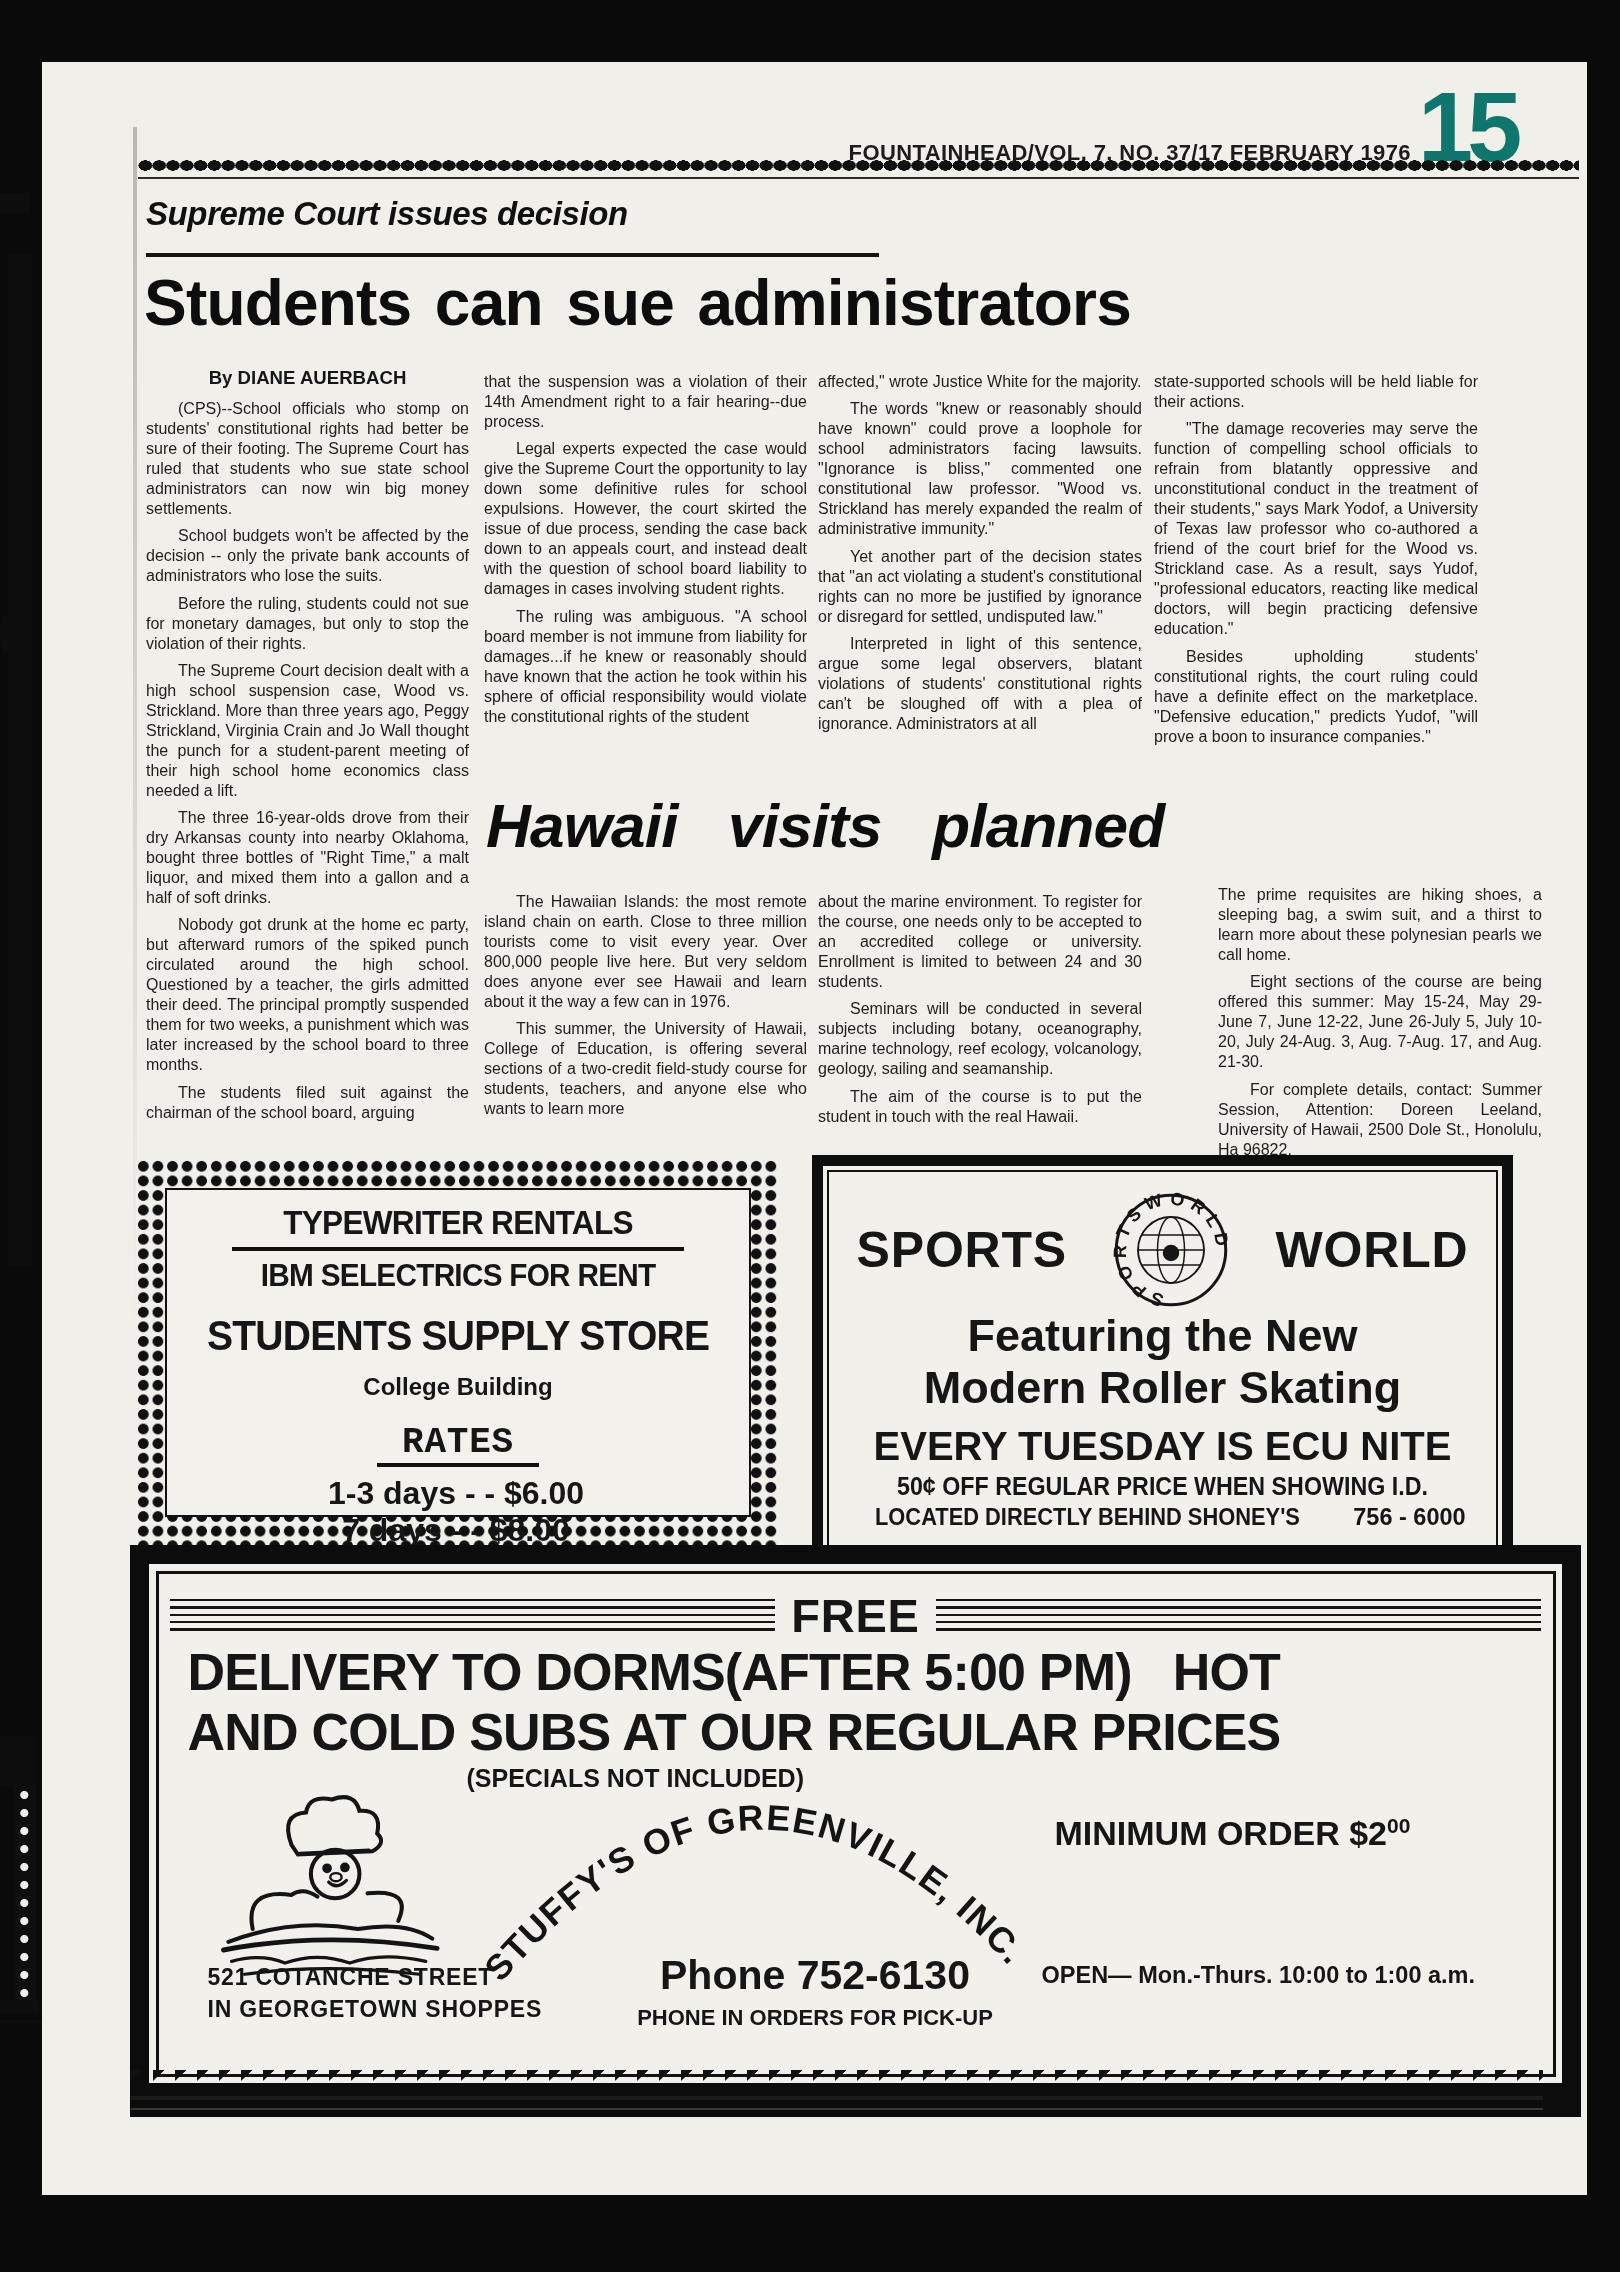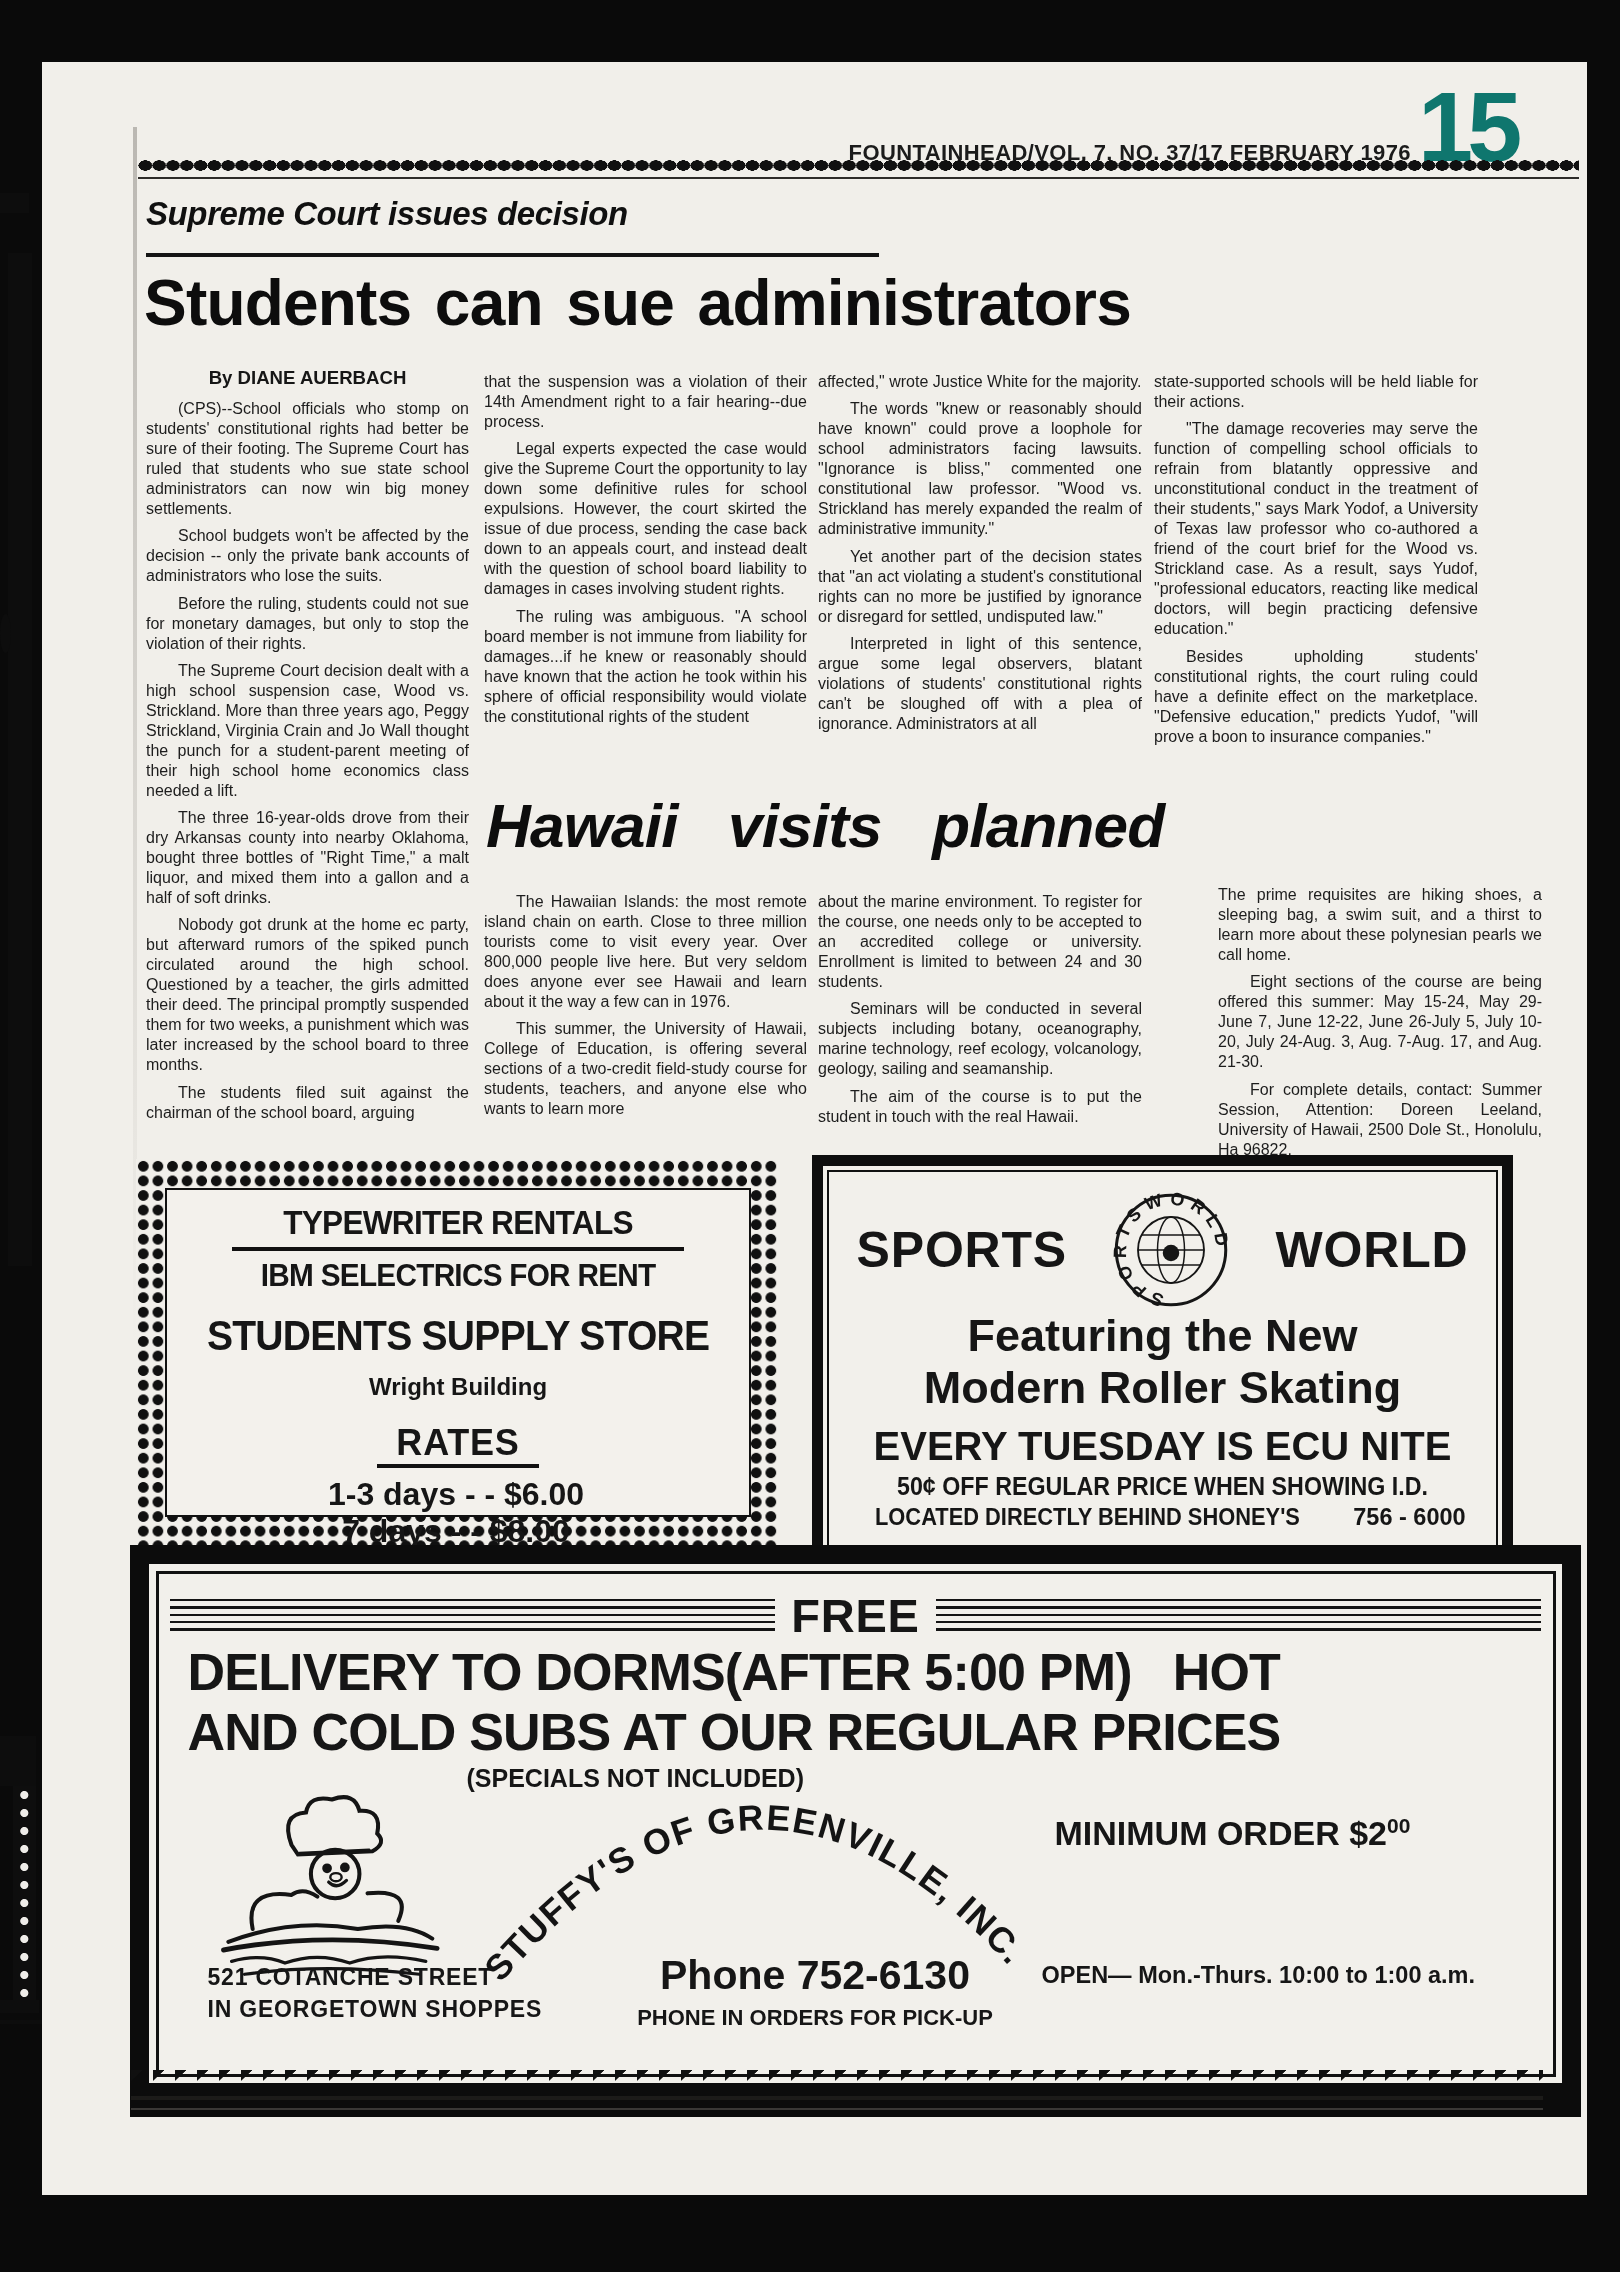--- a/index.html
+++ b/index.html
@@ -37,21 +37,21 @@
     background-color:#f1efea;
     background-image:radial-gradient(circle at 7.3px 7.3px,#101010 4.9px,#f1efea 5.7px,#f1efea 6.9px,transparent 7.3px);
     background-size:14.6px 14.6px;}
   .tw-inner{position:absolute;inset:29px;background:#f3f1ec;border:2.4px solid #111;text-align:center;}
   .tw-l1{display:block;margin:13px auto 0;width:486px;font-size:34px;font-weight:800;
     padding-bottom:4.9px;border-bottom:4px solid #111;letter-spacing:-0.8px;}
   .tw-l2{margin-top:6.5px;font-size:32px;font-weight:800;letter-spacing:-0.8px;}
   .tw-l3{margin-top:18px;font-size:42px;font-weight:800;letter-spacing:-0.8px;}
   .tw-l4{margin-top:13px;font-size:24px;font-weight:800;}
   .tw-rates{display:block;margin:21px auto 0;width:162px;font-size:36px;font-weight:800;
-    border-bottom:4.9px solid #111;letter-spacing:0.8px;}
+    border-bottom:4.9px solid #111;letter-spacing:0.8px;font-family:Liberation Mono, monospace;}
   .tw-raterow{display:flex;justify-content:flex-end;padding:8px 24px 0 20px;font-size:32px;font-weight:800;flex-direction:column;}
   .tw-rate3{margin-top:4.9px;font-size:32px;font-weight:800;}
   .tw-note{margin-top:3.2px;font-size:24px;font-weight:800;}
   
   .sw-ad{top:1093px;left:770px;width:679px;height:428px;background:#f2f0eb;
     border:11.3px solid #0e0e0e;border-bottom:27.6px solid #0e0e0e;}
   .sw-inner{position:absolute;inset:4px;border:2.4px solid #111;}
   .sw-head{display:flex;align-items:center;justify-content:space-between;padding:18px 27.6px 0 27.6px;}
   .sw-name{font-size:50px;font-weight:800;letter-spacing:0.8px;}
   .sw-l1{text-align:center;font-size:45px;font-weight:800;margin-top:0px;}
@@ -154,21 +154,21 @@
       <p class="para ni">The prime requisites are hiking shoes, a sleeping bag, a swim suit, and a thirst to learn more about these polynesian pearls we call home.</p>
       <p class="para">Eight sections of the course are being offered this summer: May 15-24, May 29-June 7, June 12-22, June 26-July 5, July 10-20, July 24-Aug. 3, Aug. 7-Aug. 17, and Aug. 21-30.</p>
       <p class="para">For complete details, contact: Summer Session, Attention: Doreen Leeland, University of Hawaii, 2500 Dole St., Honolulu, Ha 96822.</p>
     </div>
 
     <div class="abs tw-ad">
       <div class="tw-inner">
         <span class="tw-l1 cond">TYPEWRITER RENTALS</span>
         <div class="tw-l2 cond">IBM SELECTRICS FOR RENT</div>
         <div class="tw-l3 cond">STUDENTS SUPPLY STORE</div>
-        <div class="tw-l4">Wright Building</div>
+        <div class="tw-l4">College Building</div>
         <span class="tw-rates">RATES</span>
         <div class="tw-raterow">
           <span>1-3 days - - $6.00</span>
           <span>7 days - - $8.00</span>
         </div>
         <div class="tw-rate3">28 days - - $25.00</div>
         <div class="tw-note">plus tax</div>
       </div>
     </div>
 

